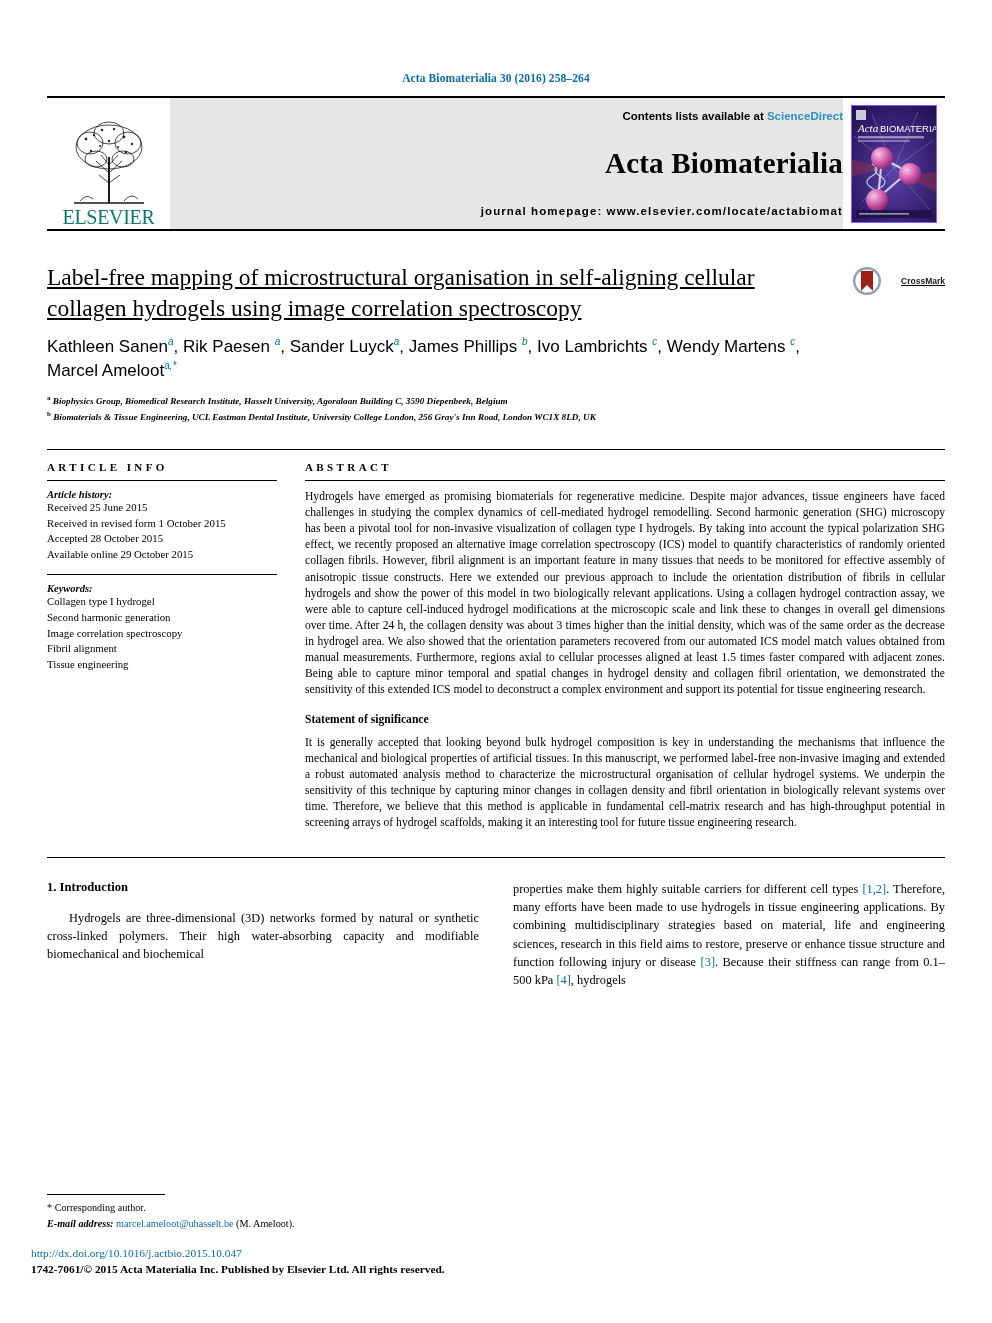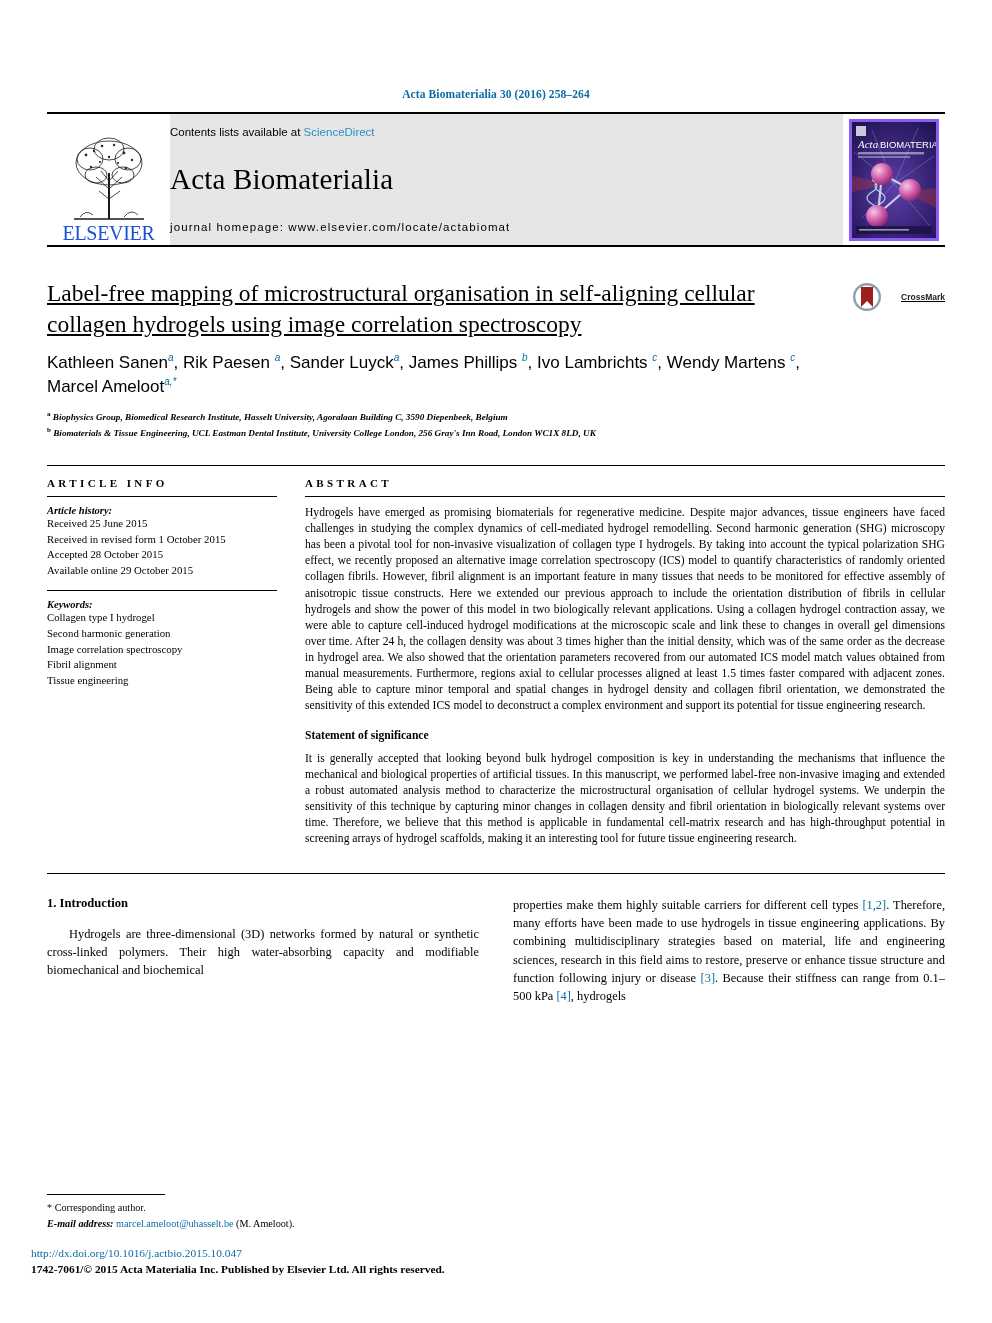--- a/index.html
+++ b/index.html
@@ -13,21 +13,21 @@
     font-family: "Liberation Serif", "DejaVu Serif", serif;
     color: #000000;
     position: relative;
     overflow: hidden;
   }
   .page {
     position: relative;
     width: 992px;
     height: 1323px;
     box-sizing: border-box;
-    padding: 16px 47px;
+    padding: 0 47px;
   }
 
   
   .running-head {
     text-align: center;
     color: #0b6ba5;
     font-size: 11.5px;
     font-weight: bold;
     padding-top: 72px;
     letter-spacing: .1px;
@@ -50,33 +50,34 @@
     align-items: center;
     justify-content: flex-end;
     padding-bottom: 2px;
     box-sizing: border-box;
   }
   .elsevier-tree { display:block; }
   .elsevier-word {
     font-family: "Liberation Serif", serif;
     font-size: 20px;
     letter-spacing: -0.3px;
-    color: #1d4ed8;
+    color: #0f766e;
     line-height: 1;
     margin-top: -2px;
   }
   .journal-band {
     flex: 1 1 auto;
     background: #e6e6e6;
     display: flex;
     flex-direction: column;
     justify-content: space-between;
-    align-items: flex-start;
+    align-items: flex-end;
     padding: 12px 0 12px 0;
     box-sizing: border-box;
+    font-weight: bold;
   }
   .contents-line {
     font-size: 11.5px;
     font-family: "Liberation Sans", sans-serif;
     color: #000;
   }
   .contents-line .sd {
     color: #2b8fc4;
   }
   .journal-title {
@@ -94,21 +95,21 @@
   .cover-wrap {
     flex: 0 0 102px;
     width: 102px;
     display: flex;
     align-items: center;
     justify-content: center;
   }
   .cover-thumb {
     width: 84px;
     height: 116px;
-    border: 3px solid #8b5cf6;
+    border: 1px solid #8b5cf6;
     position: relative;
     overflow: hidden;
     background: #2a1a63;
   }
 
   
   .title-block {
     margin-top: 31px;
     display: flex;
     align-items: flex-start;

